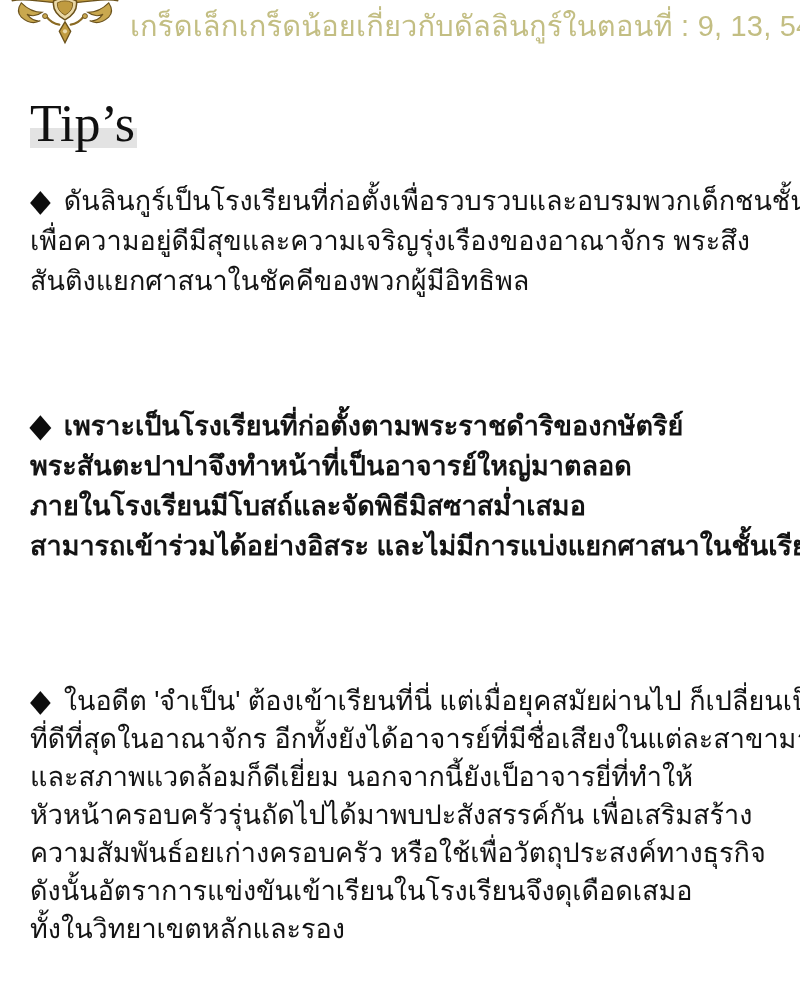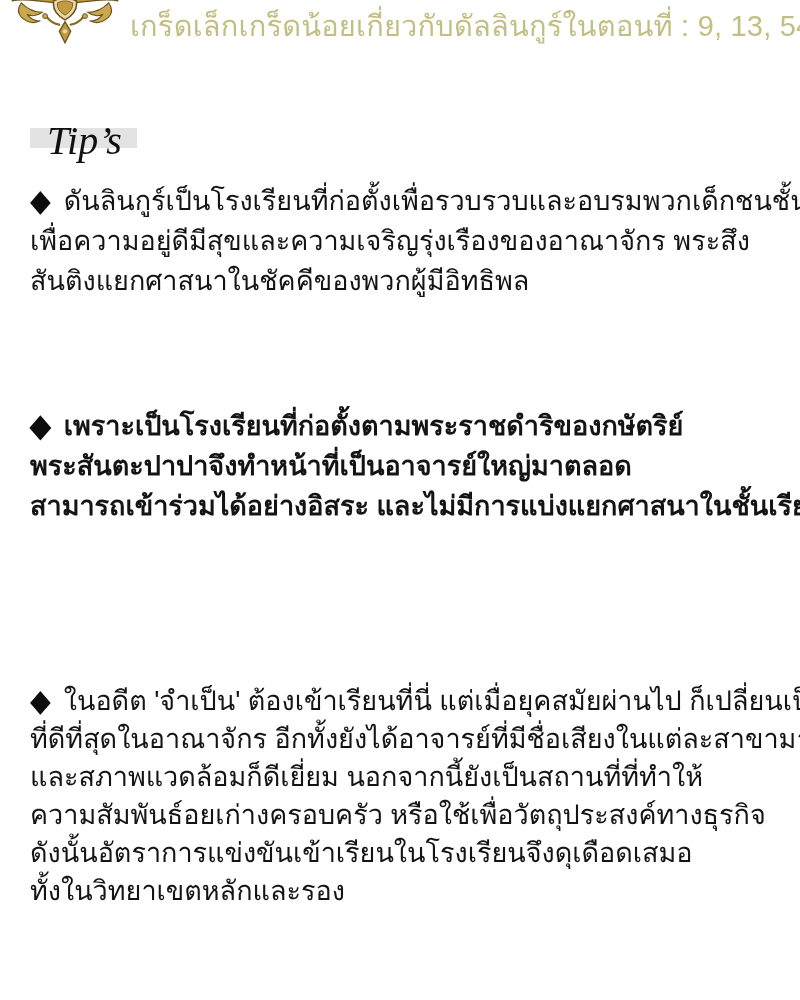--- a/index.html
+++ b/index.html
@@ -31,25 +31,24 @@
     line-height: 42px;
     color: #c3be83;
     white-space: nowrap;
     letter-spacing: 0.2px;
   }
 
   
   .tips-heading {
     position: absolute;
     left: 30px; top: 98px;
-    margin: 17px;
+    margin: 0;
     font-family: "Liberation Serif", serif;
-    font-style: italic;
     font-weight: 500;
-    font-size: 40px;
+    font-size: 52px;
     line-height: 52px;
     color: #101010;
     z-index: 2;
   }
   .heading-highlight {
     position: absolute;
     left: 30px; top: 128px;
     width: 107px; height: 20px;
     background: #e3e3e3;
     z-index: 1;
@@ -126,25 +125,27 @@
 
   <section class="tip" id="tip-1">
     <div class="line"><span class="bullet">◆</span><span>ดันลินกูร์เป็นโรงเรียนที่ก่อตั้งเพื่อรวบรวบและอบรมพวกเด็กชนชั้นสูง</span></div>
     <div class="line">เพื่อความอยู่ดีมีสุขและความเจริญรุ่งเรืองของอาณาจักร พระสึง</div>
     <div class="line">สันติงแยกศาสนาในชัคคีของพวกผู้มีอิทธิพล</div>
   </section>
 
   <section class="tip" id="tip-2">
     <div class="line"><span class="bullet">◆</span><span>เพราะเป็นโรงเรียนที่ก่อตั้งตามพระราชดำริของกษัตริย์</span></div>
     <div class="line">พระสันตะปาปาจึงทำหน้าที่เป็นอาจารย์ใหญ่มาตลอด</div>
+    <div class="line">ภายในโรงเรียนมีโบสถ์และจัดพิธีมิสซาสม่ำเสมอ</div>
     <div class="line">สามารถเข้าร่วมได้อย่างอิสระ และไม่มีการแบ่งแยกศาสนาในชั้นเรียน</div>
   </section>
 
   <section class="tip tight" id="tip-3">
     <div class="line"><span class="bullet">◆</span><span>ในอดีต 'จำเป็น' ต้องเข้าเรียนที่นี่ แต่เมื่อยุคสมัยผ่านไป ก็เปลี่ยนเป็น</span></div>
     <div class="line">ที่ดีที่สุดในอาณาจักร อีกทั้งยังได้อาจารย์ที่มีชื่อเสียงในแต่ละสาขามาสอน</div>
-    <div class="line">และสภาพแวดล้อมก็ดีเยี่ยม นอกจากนี้ยังเป็นสถานที่ที่ทำให้</div>
+    <div class="line">และสภาพแวดล้อมก็ดีเยี่ยม นอกจากนี้ยังเป็อาจารยี่ที่ทำให้</div>
+    <div class="line">หัวหน้าครอบครัวรุ่นถัดไปได้มาพบปะสังสรรค์กัน เพื่อเสริมสร้าง</div>
     <div class="line">ความสัมพันธ์อยเก่างครอบครัว หรือใช้เพื่อวัตถุประสงค์ทางธุรกิจ</div>
     <div class="line">ดังนั้นอัตราการแข่งขันเข้าเรียนในโรงเรียนจึงดุเดือดเสมอ</div>
     <div class="line">ทั้งในวิทยาเขตหลักและรอง</div>
   </section>
 
 </div>
 
 </body></html>

